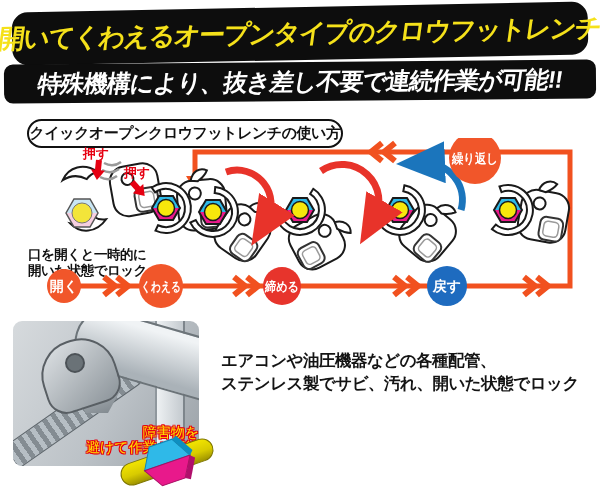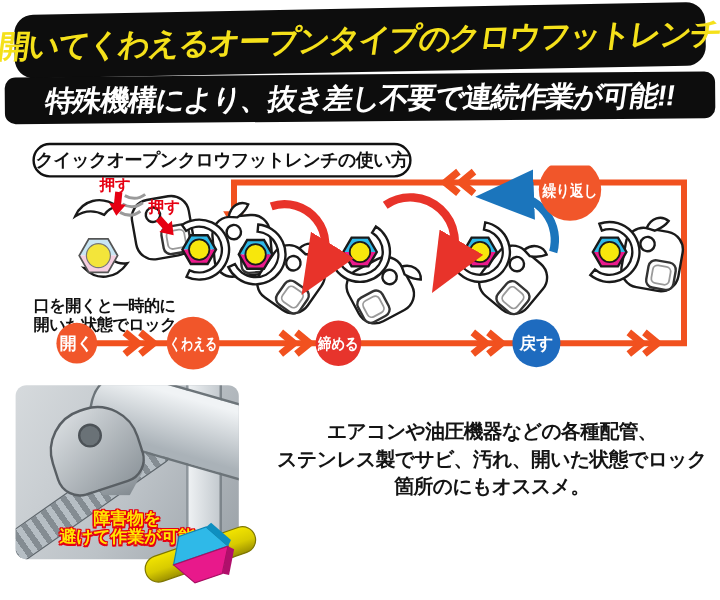--- a/index.html
+++ b/index.html
@@ -32,28 +32,28 @@
        border-left:2px solid #8f979d;border-right:2px solid #7d858b;}
   .rod{left:-34px;top:84px;width:175px;height:25px;border-radius:12px;border:1px solid #5d656b;
        background:repeating-linear-gradient(90deg,#b6bec4 0 5px,#848c92 5px 10px);transform:rotate(-35deg);}
   .rod-nut{left:62px;top:52px;width:44px;height:40px;background:linear-gradient(160deg,#c6ccd1,#7e868c);
        clip-path:polygon(25% 0,75% 0,100% 50%,75% 100%,25% 100%,0 50%);}
   .tool-head{right:-28px;top:2px;width:150px;height:58px;border-radius:30px 12px 12px 30px;
        background:linear-gradient(#f0f3f5 10%,#aab2b8 90%);border:2px solid #6c7479;transform:rotate(16deg);}
   .tool-jaw{left:28px;top:18px;width:72px;height:66px;border-radius:36px 36px 20px 20px;
        background:linear-gradient(150deg,#dfe3e6,#8c949a);border:2px solid #595f64;transform:rotate(-18deg);}
   .tool-hole{left:52px;top:32px;width:16px;height:16px;border-radius:50%;background:#6a7277;border:2px solid #4c5257;}
-  .photo-caption{left:0;top:104px;width:100%;text-align:center;color:#ffe400;font-weight:bold;font-size:14px;
+  .photo-caption{left:0;top:104px;width:100%;text-align:right;color:#ffe400;font-weight:normal;font-size:14px;
        line-height:15px;letter-spacing:0;
        text-shadow:-1px -1px 0 #e60012,1px -1px 0 #e60012,-1px 1px 0 #e60012,1px 1px 0 #e60012,
                    0 -1px 0 #e60012,0 1px 0 #e60012,-1px 0 0 #e60012,1px 0 0 #e60012;}
 
   
   .desc{left:221px;top:349px;width:378px;color:#141414;font-size:16.5px;font-weight:600;
-       line-height:23px;letter-spacing:-0.5px;white-space:nowrap;text-align:center;}
+       line-height:23px;letter-spacing:-0.5px;white-space:nowrap;}
 </style>
 </head>
 <body>
 
 <div class="abs banner banner1">
   <span class="txt">開いてくわえるオープンタイプのクロウフットレンチ</span>
 </div>
 <div class="abs banner banner2">
   <span class="txt">特殊機構により、抜き差し不要で連続作業が可能!!</span>
 </div>
@@ -224,14 +224,13 @@
     <path d="M -24 1 L -12 -20 L 12 -20 L 24 1 Z" fill="#2fb9e8" stroke="#0d85b5" stroke-width="1"></path>
     <path d="M -24 1 L -12 21 L 12 21 L 24 1 Z" fill="#e8198b" stroke="#a80f63" stroke-width="1"></path>
     <path d="M 24 1 L 12 21 L 17 24 L 28 5 Z" fill="#b00f6b"></path>
     <path d="M 24 1 L 12 -20 L 17 -22 L 28 -3 Z" fill="#0e8fc0"></path>
   </g>
 </svg>
 
 <div class="abs desc">
   <div>エアコンや油圧機器などの各種配管、</div>
   <div>ステンレス製でサビ、汚れ、開いた状態でロック</div>
-  <div>箇所のにもオススメ。</div>
 </div>
 
 </body></html>

